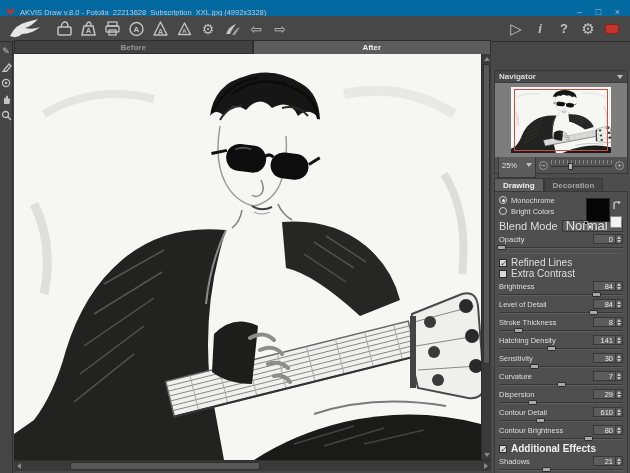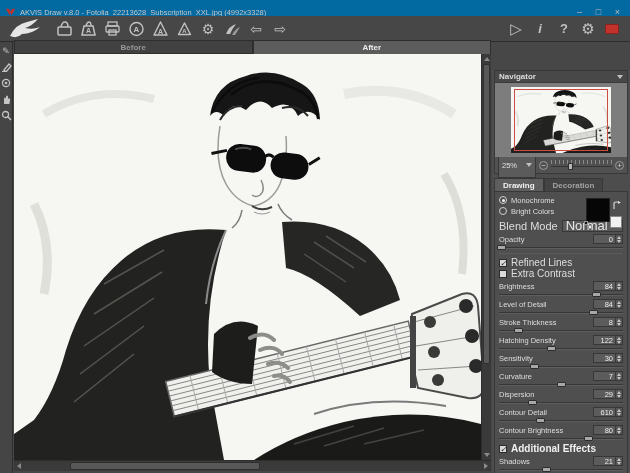--- a/index.html
+++ b/index.html
@@ -454,21 +454,21 @@
           </span>
         </span>
     </div>
     <div class="pslider">
         <i class="thumb" style="left: calc(15% - 4px);"></i>
       </div>
 
     <div class="prow">
       <span class="plabel">Hatching Density</span>
       <span class="numbox">
-          <span class="numval">122</span>
+          <span class="numval">141</span>
           <span class="spin">
             <b class="up"></b>
             <b class="dn"></b>
           </span>
         </span>
     </div>
     <div class="pslider">
         <i class="thumb" style="left: calc(42% - 4px);"></i>
       </div>
 

